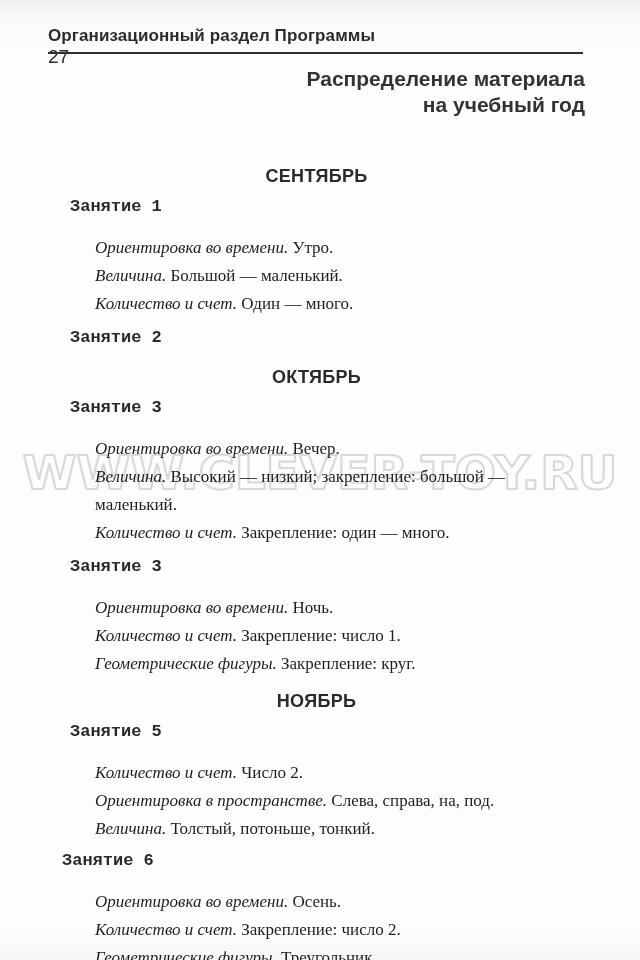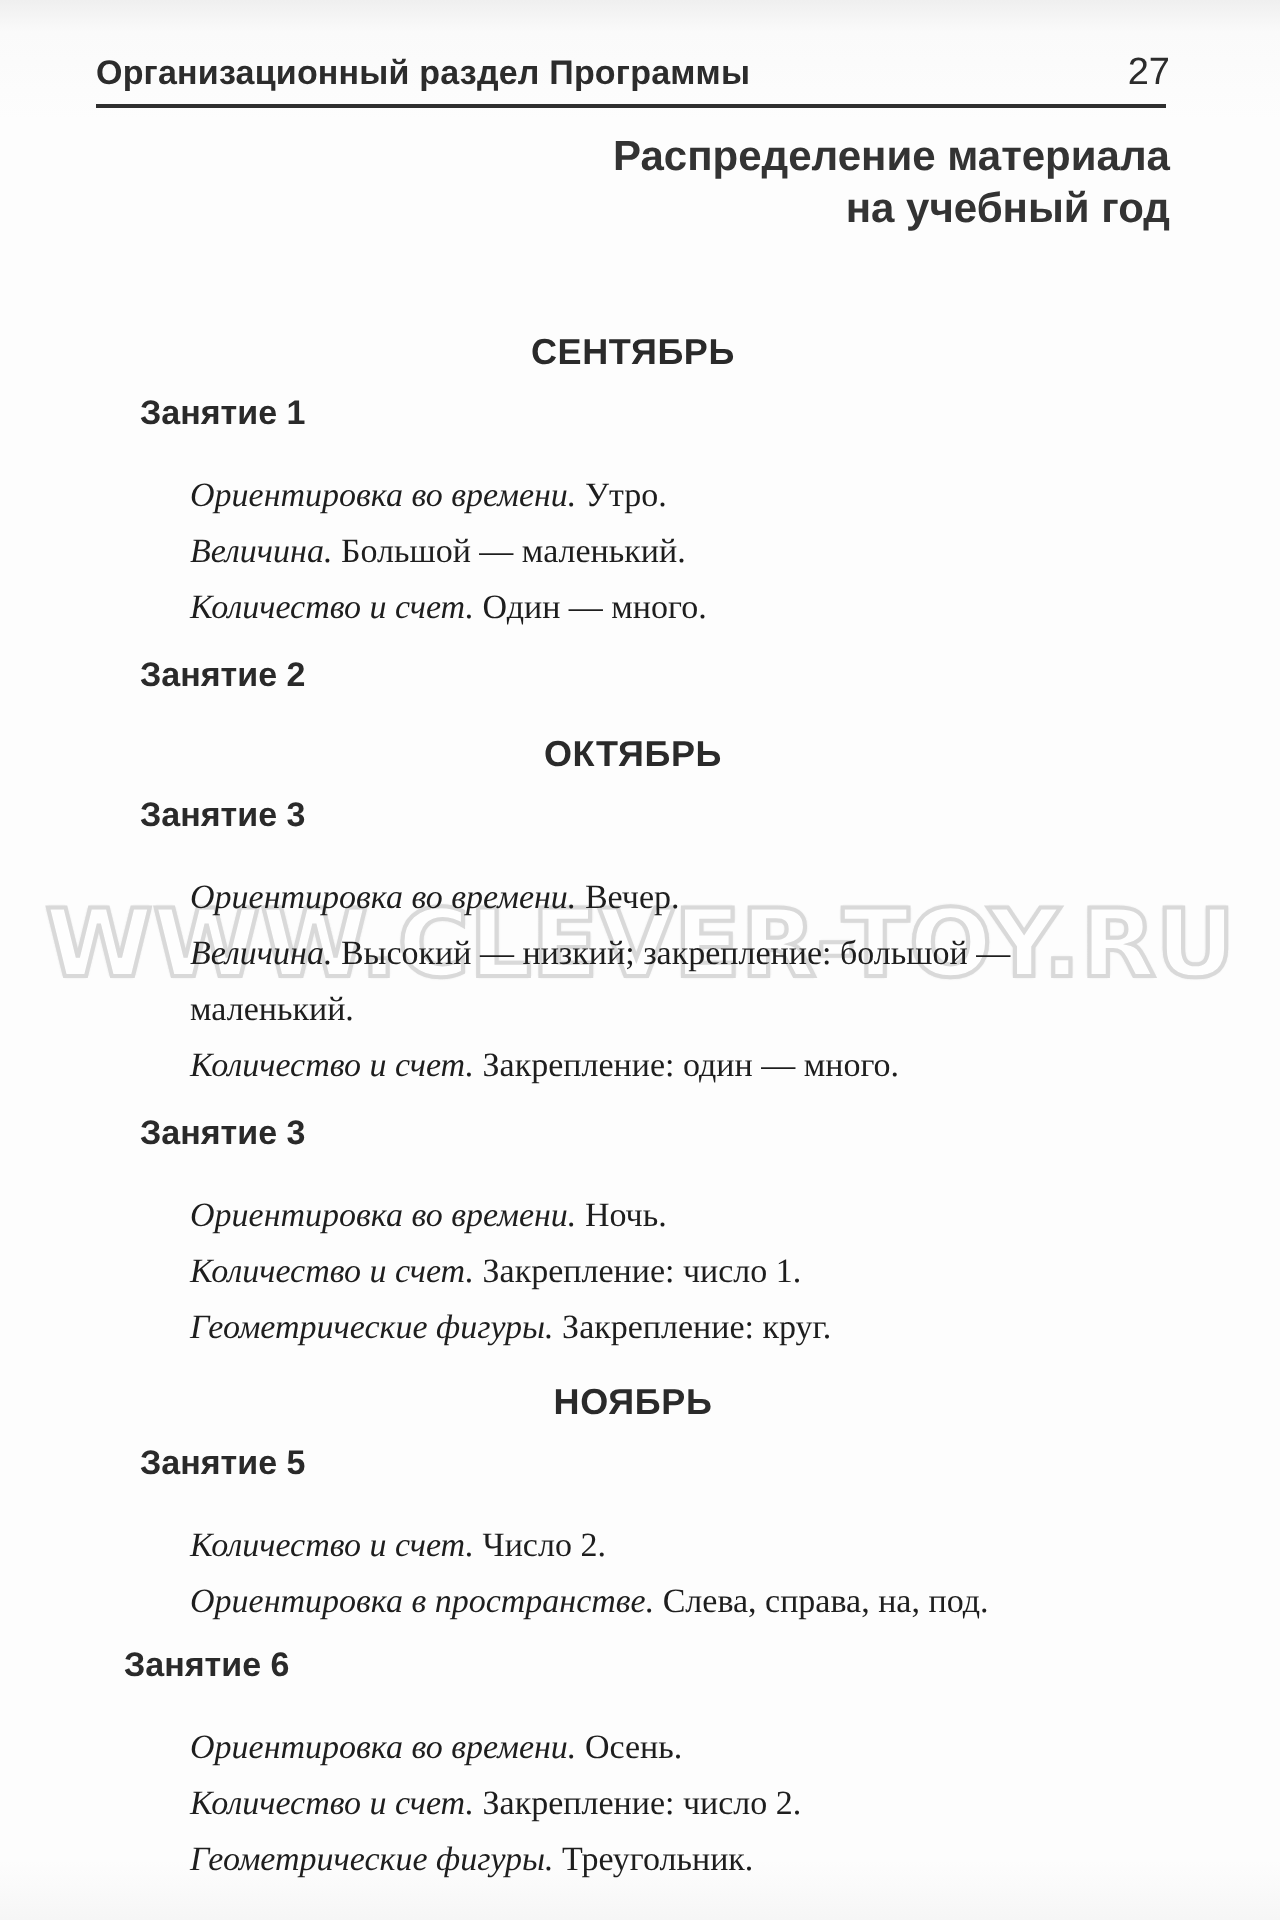--- a/index.html
+++ b/index.html
@@ -11,21 +11,21 @@
     overflow:hidden;
     position:relative;
   }
   .page{
     position:absolute;inset:0;
     background:linear-gradient(180deg,#efefef 0px,#fafafa 16px,#fdfdfd 60px,#fdfdfd 930px,#f6f6f6 960px);
   }
   
   .header-row{
     position:absolute;top:26px;left:48px;width:537px;
-    display:flex;justify-content:space-between;align-items:baseline;
+    display:flex;justify-content:space-between;align-items:baseline;flex-direction:column;
   }
   .breadcrumb{
     font-family:"Liberation Sans", sans-serif;
     font-weight:700;font-size:17px;color:#2c2c2c;letter-spacing:.1px;
   }
   .page-number{
     font-family:"Liberation Sans", sans-serif;
     font-weight:400;font-size:19px;color:#2c2c2c;
   }
   .header-rule{
@@ -61,21 +61,21 @@
   .month-heading{
     text-align:center;
     font-family:"Liberation Sans", sans-serif;
     font-weight:700;font-size:18px;line-height:22px;color:#2a2a2a;
     letter-spacing:.3px;
     margin-top:17px;
   }
   .month-heading.mh2{margin-top:18px;}
   .month-heading.mh3{margin-top:12px;}
   .lesson-title{
-    font-family:Liberation Sans, sans-serif;
+    font-family:Liberation Mono, monospace;
     font-weight:700;font-size:17px;line-height:20px;color:#2a2a2a;
     margin:10px 0 0 22px;
   }
   .lesson-title.lt6{margin-top:8px;margin-left:14px;}
   .lesson-items{margin:17px 0 0 47px;}
   .item{
     font-size:17px;line-height:28px;color:#1e1e1e;
   }
   .item-label{font-style:italic;}
   .item-text{font-style:normal;}
@@ -126,20 +126,21 @@
       <div class="item"><span class="item-label">Количество и счет.</span> <span class="item-text">Закрепление: число 1.</span></div>
       <div class="item"><span class="item-label">Геометрические фигуры.</span> <span class="item-text">Закрепление: круг.</span></div>
     </div>
 
     <div class="month-heading mh3">НОЯБРЬ</div>
 
     <div class="lesson-title">Занятие 5</div>
     <div class="lesson-items">
       <div class="item"><span class="item-label">Количество и счет.</span> <span class="item-text">Число 2.</span></div>
       <div class="item"><span class="item-label">Ориентировка в пространстве.</span> <span class="item-text">Слева, справа, на, под.</span></div>
+      <div class="item"><span class="item-label">Величина.</span> <span class="item-text">Толстый, потоньше, тонкий.</span></div>
     </div>
 
     <div class="lesson-title lt6">Занятие 6</div>
     <div class="lesson-items">
       <div class="item"><span class="item-label">Ориентировка во времени.</span> <span class="item-text">Осень.</span></div>
       <div class="item"><span class="item-label">Количество и счет.</span> <span class="item-text">Закрепление: число 2.</span></div>
       <div class="item"><span class="item-label">Геометрические фигуры.</span> <span class="item-text">Треугольник.</span></div>
     </div>
 
   </div>

